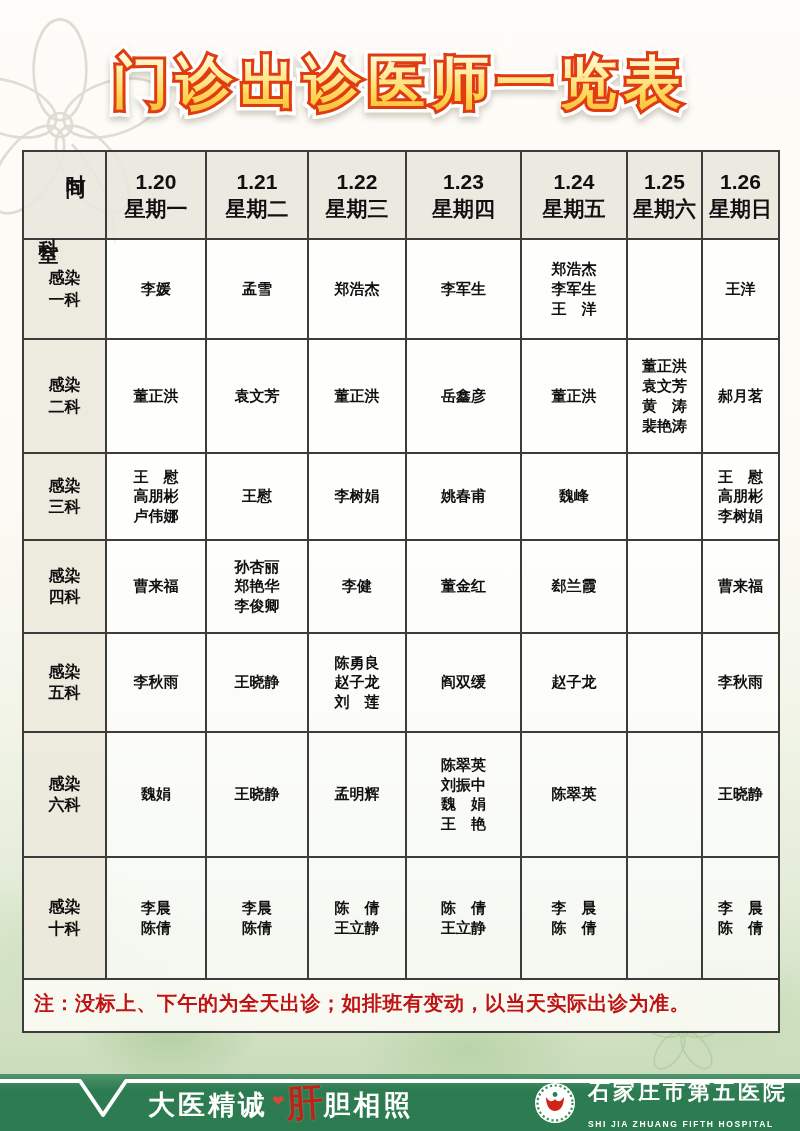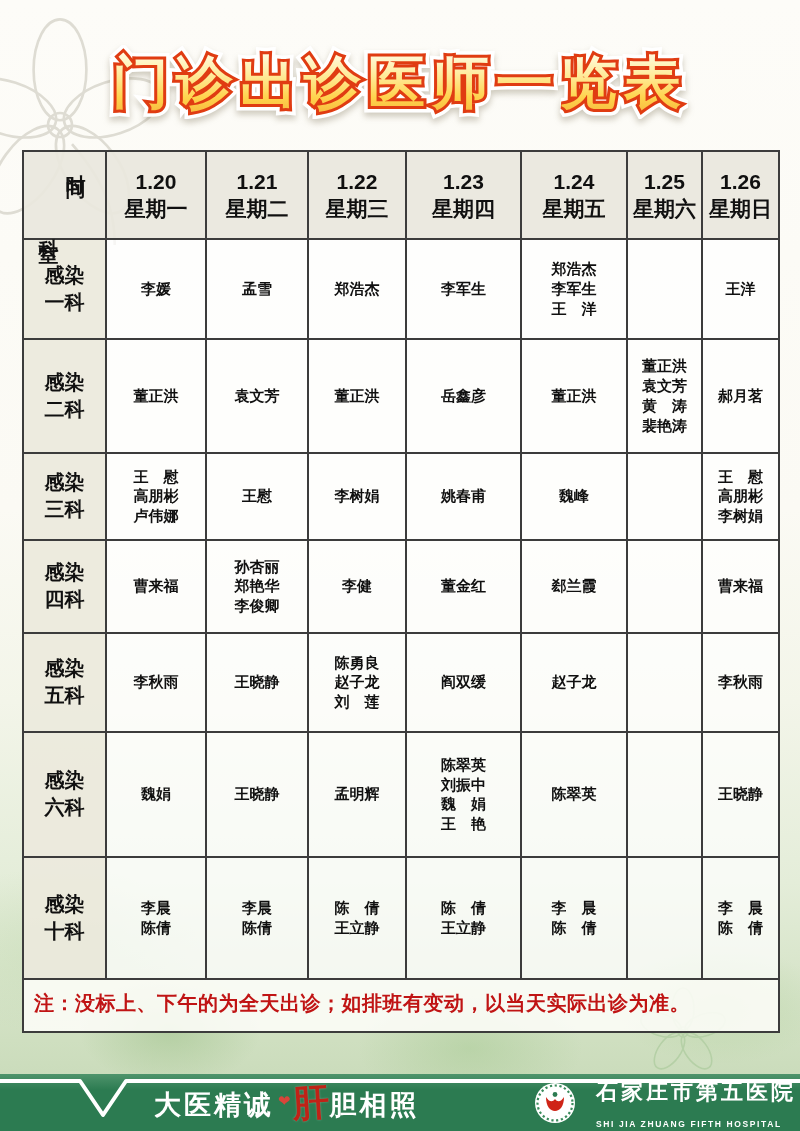--- a/index.html
+++ b/index.html
@@ -37,21 +37,21 @@
   
   table.sched {
     position:absolute; left:22px; top:150px; width:756px;
     border-collapse:collapse; table-layout:fixed;
   }
   .sched th, .sched td {
     border:2px solid #3c3c3c; text-align:center; vertical-align:middle;
     font-weight:bold; color:#101010; white-space:pre-line; padding:2px;
   }
   .sched thead th { background:rgba(233,231,222,0.93); font-size:21px; line-height:1.3; }
-  .sched tbody th.dept { background:rgba(236,234,221,0.93); font-size:20px; line-height:1.35; }
+  .sched tbody th.dept { background:rgba(236,234,221,0.93); font-size:16px; line-height:1.35; }
   .sched td { background:rgba(255,255,255,0.72); font-size:15px; line-height:1.32; }
 
   .rh-h  { height:85px; }
   .rh-0 { height:100px; } .rh-1 { height:114px; } .rh-2 { height:87px; }
   .rh-3 { height:93px; }  .rh-4 { height:99px; }  .rh-5 { height:125px; }
   .rh-6 { height:122px; } .rh-n { height:53px;font-family:Liberation Mono, monospace; }
 
   th.corner {
     position:relative;
     background-color:#e9e7de;
@@ -65,29 +65,29 @@
   tr.note-row td {
     background:rgba(253,253,248,0.88); color:#c01414; text-align:left;
     font-size:20px; padding:6px 10px; white-space:normal; letter-spacing:0.5px;
   }
 
   
   .footer { position:absolute; left:0; bottom:0; width:800px; height:57px;
             background:linear-gradient(180deg,#4f946c 0%,#2c7b51 28%,#2c7b51 100%); }
   .footer-stripe { position:absolute; left:0; top:0; }
 
-  .slogan { position:absolute; left:154px; top:50%; transform:translateY(-46%);
+  .slogan { position:absolute; left:148px; top:50%; transform:translateY(-46%);
             display:flex; align-items:center; }
   .slogan-part { color:#fff; font-size:27px; font-weight:bold; letter-spacing:3px; white-space:nowrap; }
   .slogan-heart { color:#d8453a; font-size:15px; margin:0 1px 8px 4px; }
   .slogan-accent { color:#bf2317; font-size:37px; font-weight:bold; margin:0 1px 4px 0;
                    transform:rotate(-4deg); text-shadow:0 0 2px rgba(255,255,255,0.35); }
 
   .hosp { position:absolute; left:534px; top:50%; transform:translateY(-50%);
-          display:flex; align-items:center; gap:20px; }
+          display:flex; align-items:center; gap:12px; }
   .hosp-text { display:flex; flex-direction:column; }
   .hosp-name { color:#fff; font-size:22px; font-weight:bold; letter-spacing:3px; white-space:nowrap; }
   .hosp-en   { color:#fff; font-size:8.5px; font-weight:bold; letter-spacing:1.6px; margin-top:12px; white-space:nowrap; }
 </style>
 </head>
 <body>
 
 <div class="page">
 
   <svg class="flower-tl" width="260" height="240" viewBox="0 0 100 100">

